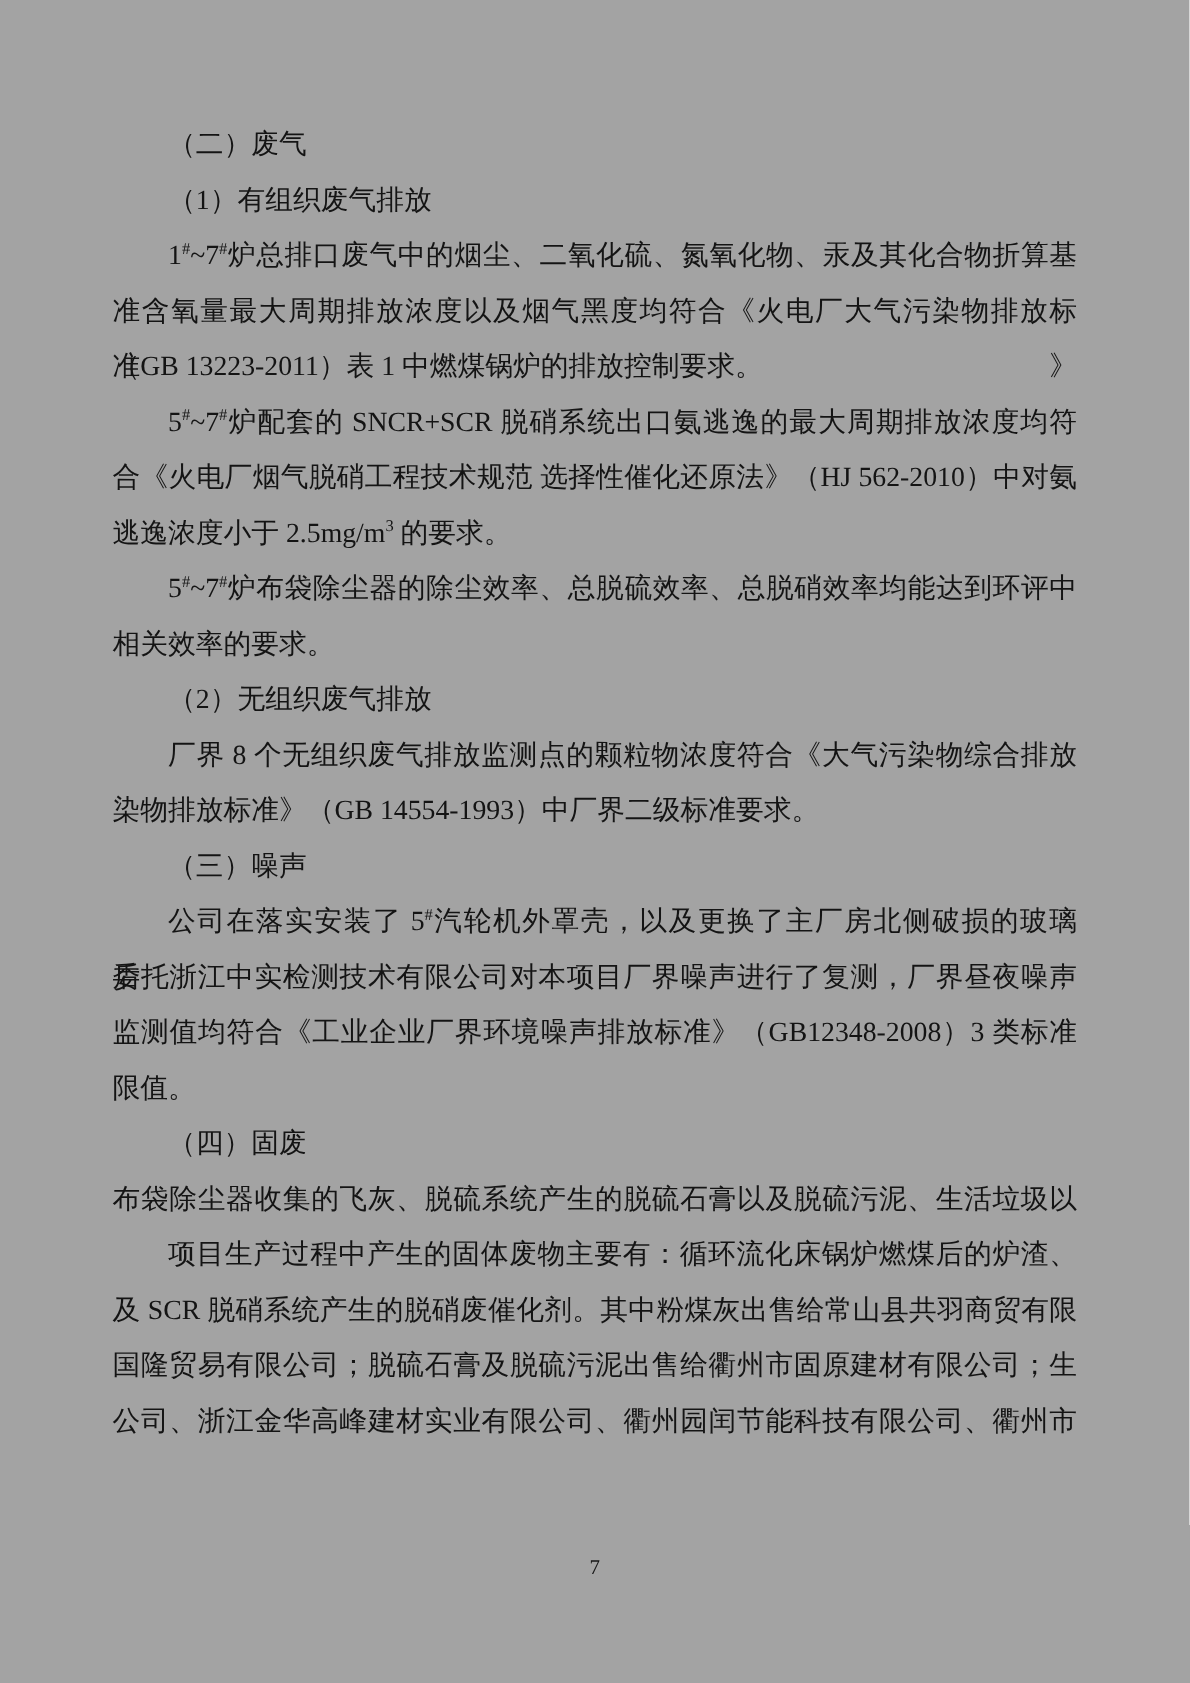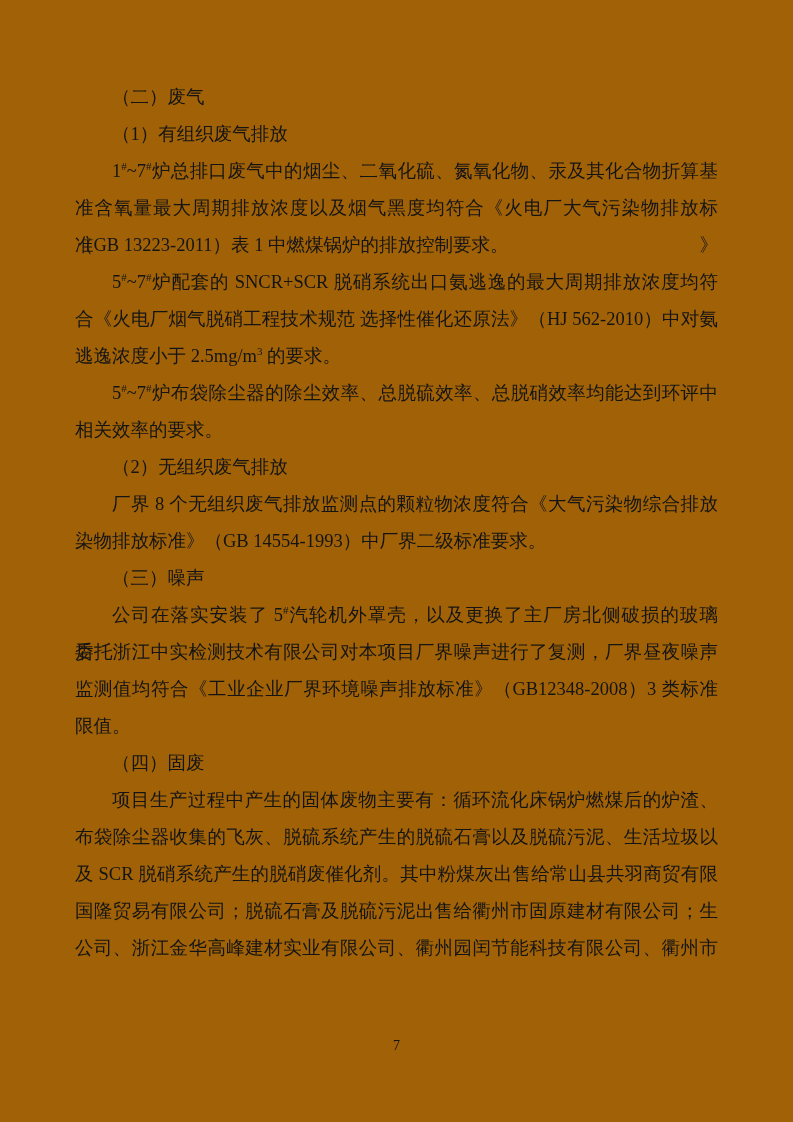--- a/index.html
+++ b/index.html
@@ -43,43 +43,43 @@
     left: 0;
     width: 100%;
     text-align: center;
     font-size: 14px;
     line-height: 20px;
   }
 </style>
 </head>
 <body>
 
-<div class="page" style="background: #a16207; color: rgb(20, 20, 20);">
+<div class="page" style="background: #a3a3a3; color: rgb(20, 20, 20);">
   <div class="body-text">
       <div class="line indent"><span>（二）废气</span></div>
       <div class="line indent"><span>（1）有组织废气排放</span></div>
       <div class="line indent just"><span>1</span><span class="sup">#</span><span>~7</span><span class="sup">#</span><span>炉总排口废气中的烟尘、二氧化硫、氮氧化物、汞及其化合物折算基</span></div>
       <div class="line just"><span>准含氧量最大周期排放浓度以及烟气黑度均符合《火电厂大气污染物排放标准》</span></div>
       <div class="line"><span>（GB 13223-2011）表 1 中燃煤锅炉的排放控制要求。</span></div>
       <div class="line indent just"><span>5</span><span class="sup">#</span><span>~7</span><span class="sup">#</span><span>炉配套的 SNCR+SCR 脱硝系统出口氨逃逸的最大周期排放浓度均符</span></div>
       <div class="line just"><span>合《火电厂烟气脱硝工程技术规范 选择性催化还原法》（HJ 562-2010）中对氨</span></div>
       <div class="line"><span>逃逸浓度小于 2.5mg/m</span><span class="sup">3</span><span> 的要求。</span></div>
       <div class="line indent just"><span>5</span><span class="sup">#</span><span>~7</span><span class="sup">#</span><span>炉布袋除尘器的除尘效率、总脱硫效率、总脱硝效率均能达到环评中</span></div>
       <div class="line"><span>相关效率的要求。</span></div>
       <div class="line indent"><span>（2）无组织废气排放</span></div>
       <div class="line indent just"><span>厂界 8 个无组织废气排放监测点的颗粒物浓度符合《大气污染物综合排放</span></div>
       <div class="line"><span>染物排放标准》（GB 14554-1993）中厂界二级标准要求。</span></div>
       <div class="line indent"><span>（三）噪声</span></div>
       <div class="line indent just"><span>公司在落实安装了 5</span><span class="sup">#</span><span>汽轮机外罩壳，以及更换了主厂房北侧破损的玻璃后，</span></div>
       <div class="line just"><span>委托浙江中实检测技术有限公司对本项目厂界噪声进行了复测，厂界昼夜噪声</span></div>
       <div class="line just"><span>监测值均符合《工业企业厂界环境噪声排放标准》（GB12348-2008）3 类标准</span></div>
       <div class="line"><span>限值。</span></div>
       <div class="line indent"><span>（四）固废</span></div>
+      <div class="line just"><span>布袋除尘器收集的飞灰、脱硫系统产生的脱硫石膏以及脱硫污泥、生活垃圾以</span></div>
       <div class="line indent just"><span>项目生产过程中产生的固体废物主要有：循环流化床锅炉燃煤后的炉渣、</span></div>
-      <div class="line just"><span>布袋除尘器收集的飞灰、脱硫系统产生的脱硫石膏以及脱硫污泥、生活垃圾以</span></div>
       <div class="line just"><span>及 SCR 脱硝系统产生的脱硝废催化剂。其中粉煤灰出售给常山县共羽商贸有限</span></div>
       <div class="line just"><span>国隆贸易有限公司；脱硫石膏及脱硫污泥出售给衢州市固原建材有限公司；生</span></div>
       <div class="line just"><span>公司、浙江金华高峰建材实业有限公司、衢州园闰节能科技有限公司、衢州市</span></div>
     </div>
   <div class="footer">
     <span>7</span>
   </div>
 </div>
 
 </body></html>

